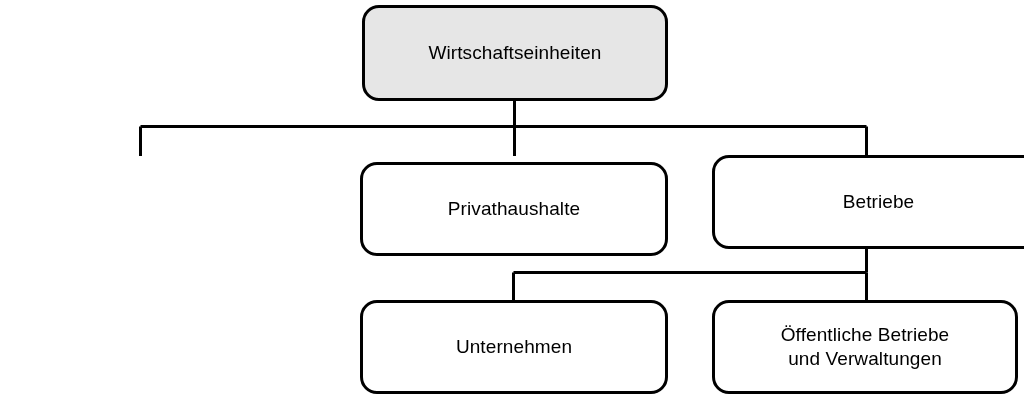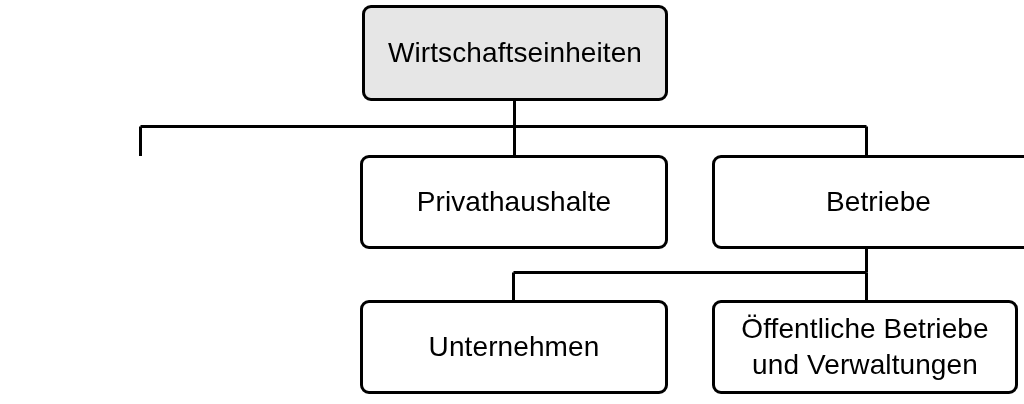--- a/index.html
+++ b/index.html
@@ -22,28 +22,28 @@
     position: absolute;
     left: 0;
     top: 0;
     width: 1024px;
     height: 404px;
   }
   .node {
     position: absolute;
     box-sizing: border-box;
     border: 3px solid #000000;
-    border-radius: 9px;
+    border-radius: 17px;
     background: #ffffff;
     display: flex;
     align-items: center;
     justify-content: center;
     text-align: center;
     color: #000000;
-    font-size: 28px;
+    font-size: 19px;
     font-weight: 400;
     line-height: 1.28;
     letter-spacing: 0.1px;
     z-index: 2;
   }
   .node.shaded {
     background: #e6e6e6;
   }
   .node .label {
     display: block;
@@ -74,21 +74,21 @@
       <path d="M 513.5 272.5 L 513.5 301"></path>
       <path d="M 866.5 272.5 L 866.5 301"></path>
     </g>
   </svg>
 
   <div class="node shaded" style="left:362px; top:5px; width:306px; height:96px;">
     <span class="label">Wirtschaftseinheiten</span>
   </div>
 
 
-  <div class="node" style="left:360px; top:155px; width:308px; height:94px;">
+  <div class="node" style="left:360px; top:162px; width:308px; height:94px;">
     <span class="label">Privathaushalte</span>
   </div>
 
   <div class="node" style="left:712px; top:155px; width:333px; height:94px;">
     <span class="label">Betriebe</span>
   </div>
 
   <div class="node" style="left:360px; top:300px; width:308px; height:94px;">
     <span class="label">Unternehmen</span>
   </div>

